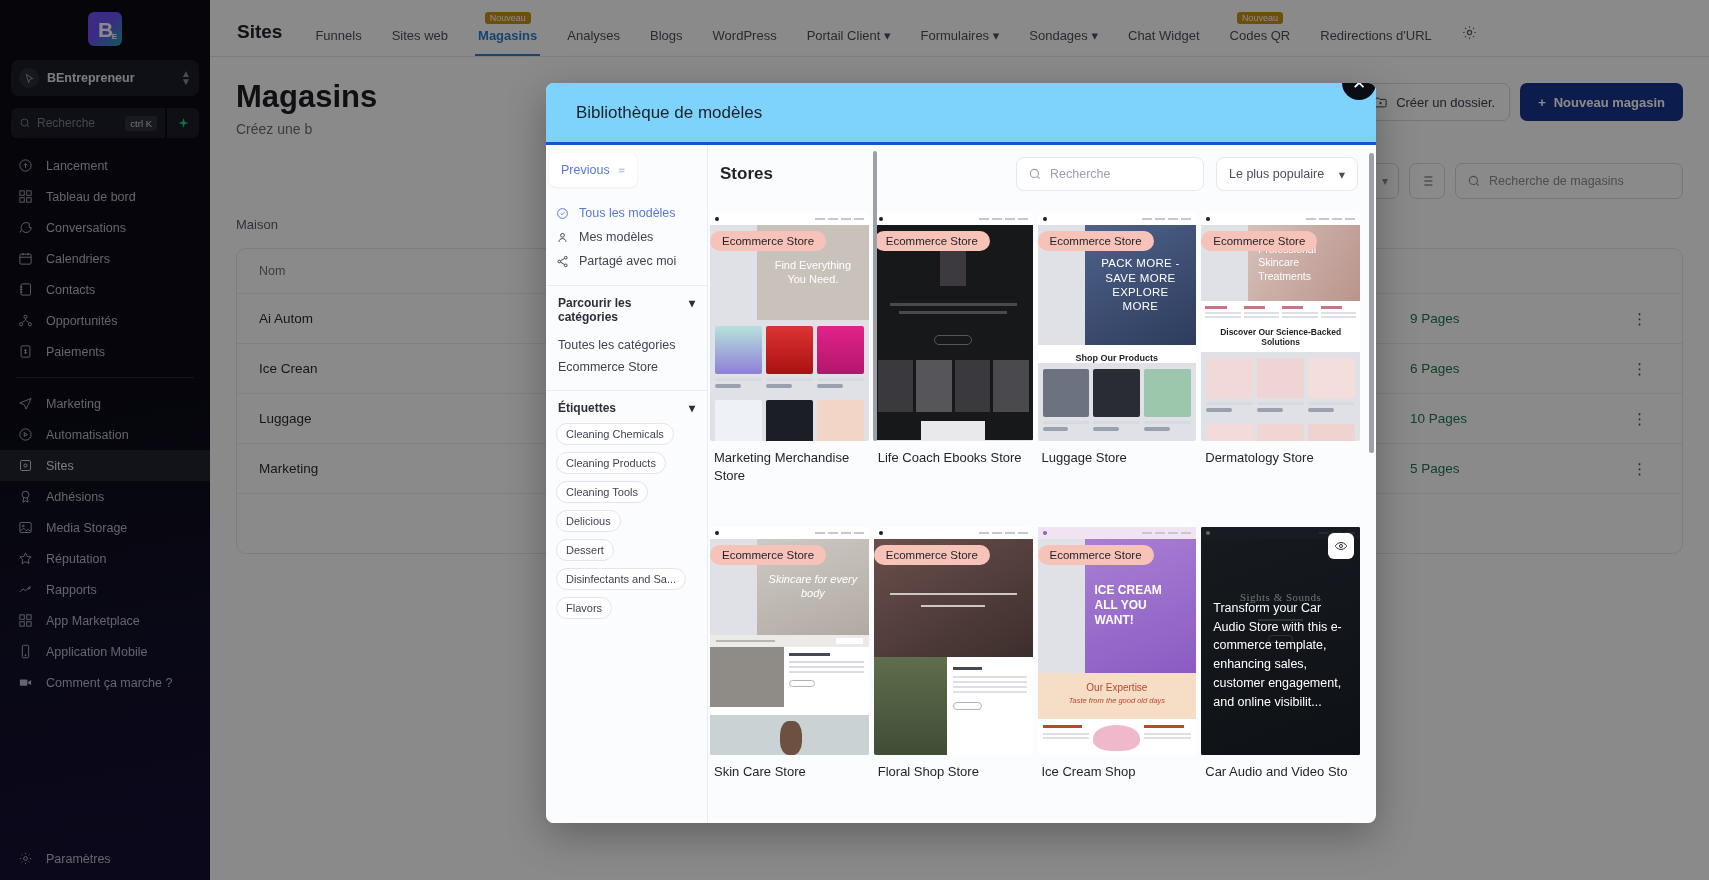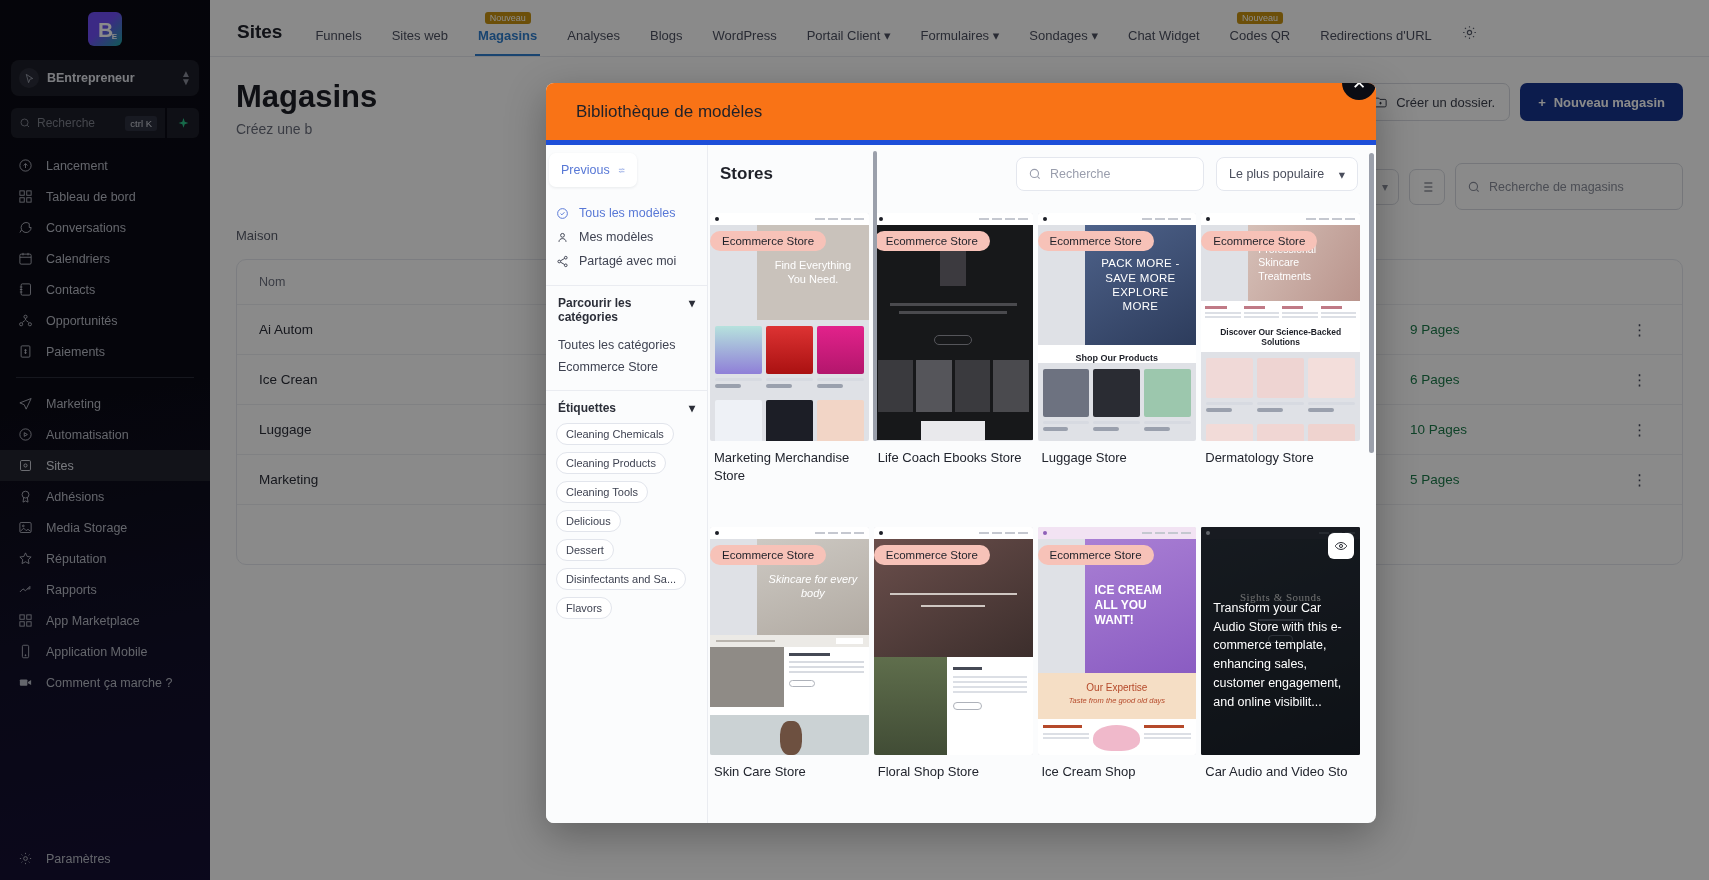--- a/index.html
+++ b/index.html
@@ -110,21 +110,21 @@
     height: 38px; border-radius:7px; background:#17348e; color:#fff;
     display:flex;align-items:center;gap:8px;padding: 0 18px; font-size:13px; font-weight:600;
   }
 
   .toolbar2 { display:flex; align-items:center; gap:10px; margin-top: 26px; justify-content:flex-end;}
   .sel-box { height:36px;width:120px;border:1px solid #d8dbe2;border-radius:7px;background:#fff;
     display:flex;align-items:center;justify-content:flex-end;padding:0 10px;color:#8b8f9c;font-size:12px;}
   .icon-sq { height:36px;width:36px;border:1px solid #d8dbe2;border-radius:7px;background:#fff;
     display:flex;align-items:center;justify-content:center;}
   .search-stores {
-    height:47px; width: 228px; border:1px solid #d8dbe2; border-radius:7px; background:#fff;
+    height:36px; width: 228px; border:1px solid #d8dbe2; border-radius:7px; background:#fff;
     display:flex;align-items:center;gap:8px;padding: 0 11px; font-size:12.5px; color:#8b8f9c;
   }
 
   .tablewrap { margin-top: 16px; border:1px solid #e6e8ee; border-radius: 10px; overflow:hidden; }
   .t-head { display:flex; height: 44px; align-items:center; padding: 0 22px; font-size:12.5px; color:#6e7280; }
   .t-row { display:flex; height: 50px; align-items:center; padding: 0 22px; border-top:1px solid #eceef3;
            font-size:13.5px; color:#2b2e38;}
   .c-name { flex: 1; }
   .c-pages { width: 210px; color:#1c7a4a; font-size:13.5px;}
   .c-menu { width: 40px; text-align:center; color:#44485a; letter-spacing:1px; font-size: 15px;}
@@ -140,21 +140,21 @@
   }
 
   
   .modal {
     position:absolute; left: 546px; top: 83px; width: 830px; height: 740px;
     background:#fbfcfd; border-radius: 8px; z-index: 20; overflow:hidden;
     box-shadow: 0 12px 40px rgba(0,0,0,.3);
     display:flex; flex-direction:column;
   }
   .modal-head {
-    height: 62px; background:#f97316; border-bottom:5px solid #1d4ed8;
+    height: 62px; background:#7dd3fc; border-bottom:3px solid #1d4ed8;
     display:flex; align-items:center; padding: 0 30px; flex:0 0 62px;
   }
   .modal-title { font-size: 17px; color:#1f2129; }
   .modal-close {
     position:absolute; right: 0px; top: -17px; width: 34px; height: 34px; border-radius:50%;
     background:#0b0d14; color:#fff; display:flex;align-items:center;justify-content:center;
     font-size:17px; z-index: 25;
   }
   .modal-body { flex: 1; display:flex; position:relative; overflow:hidden; }
 

